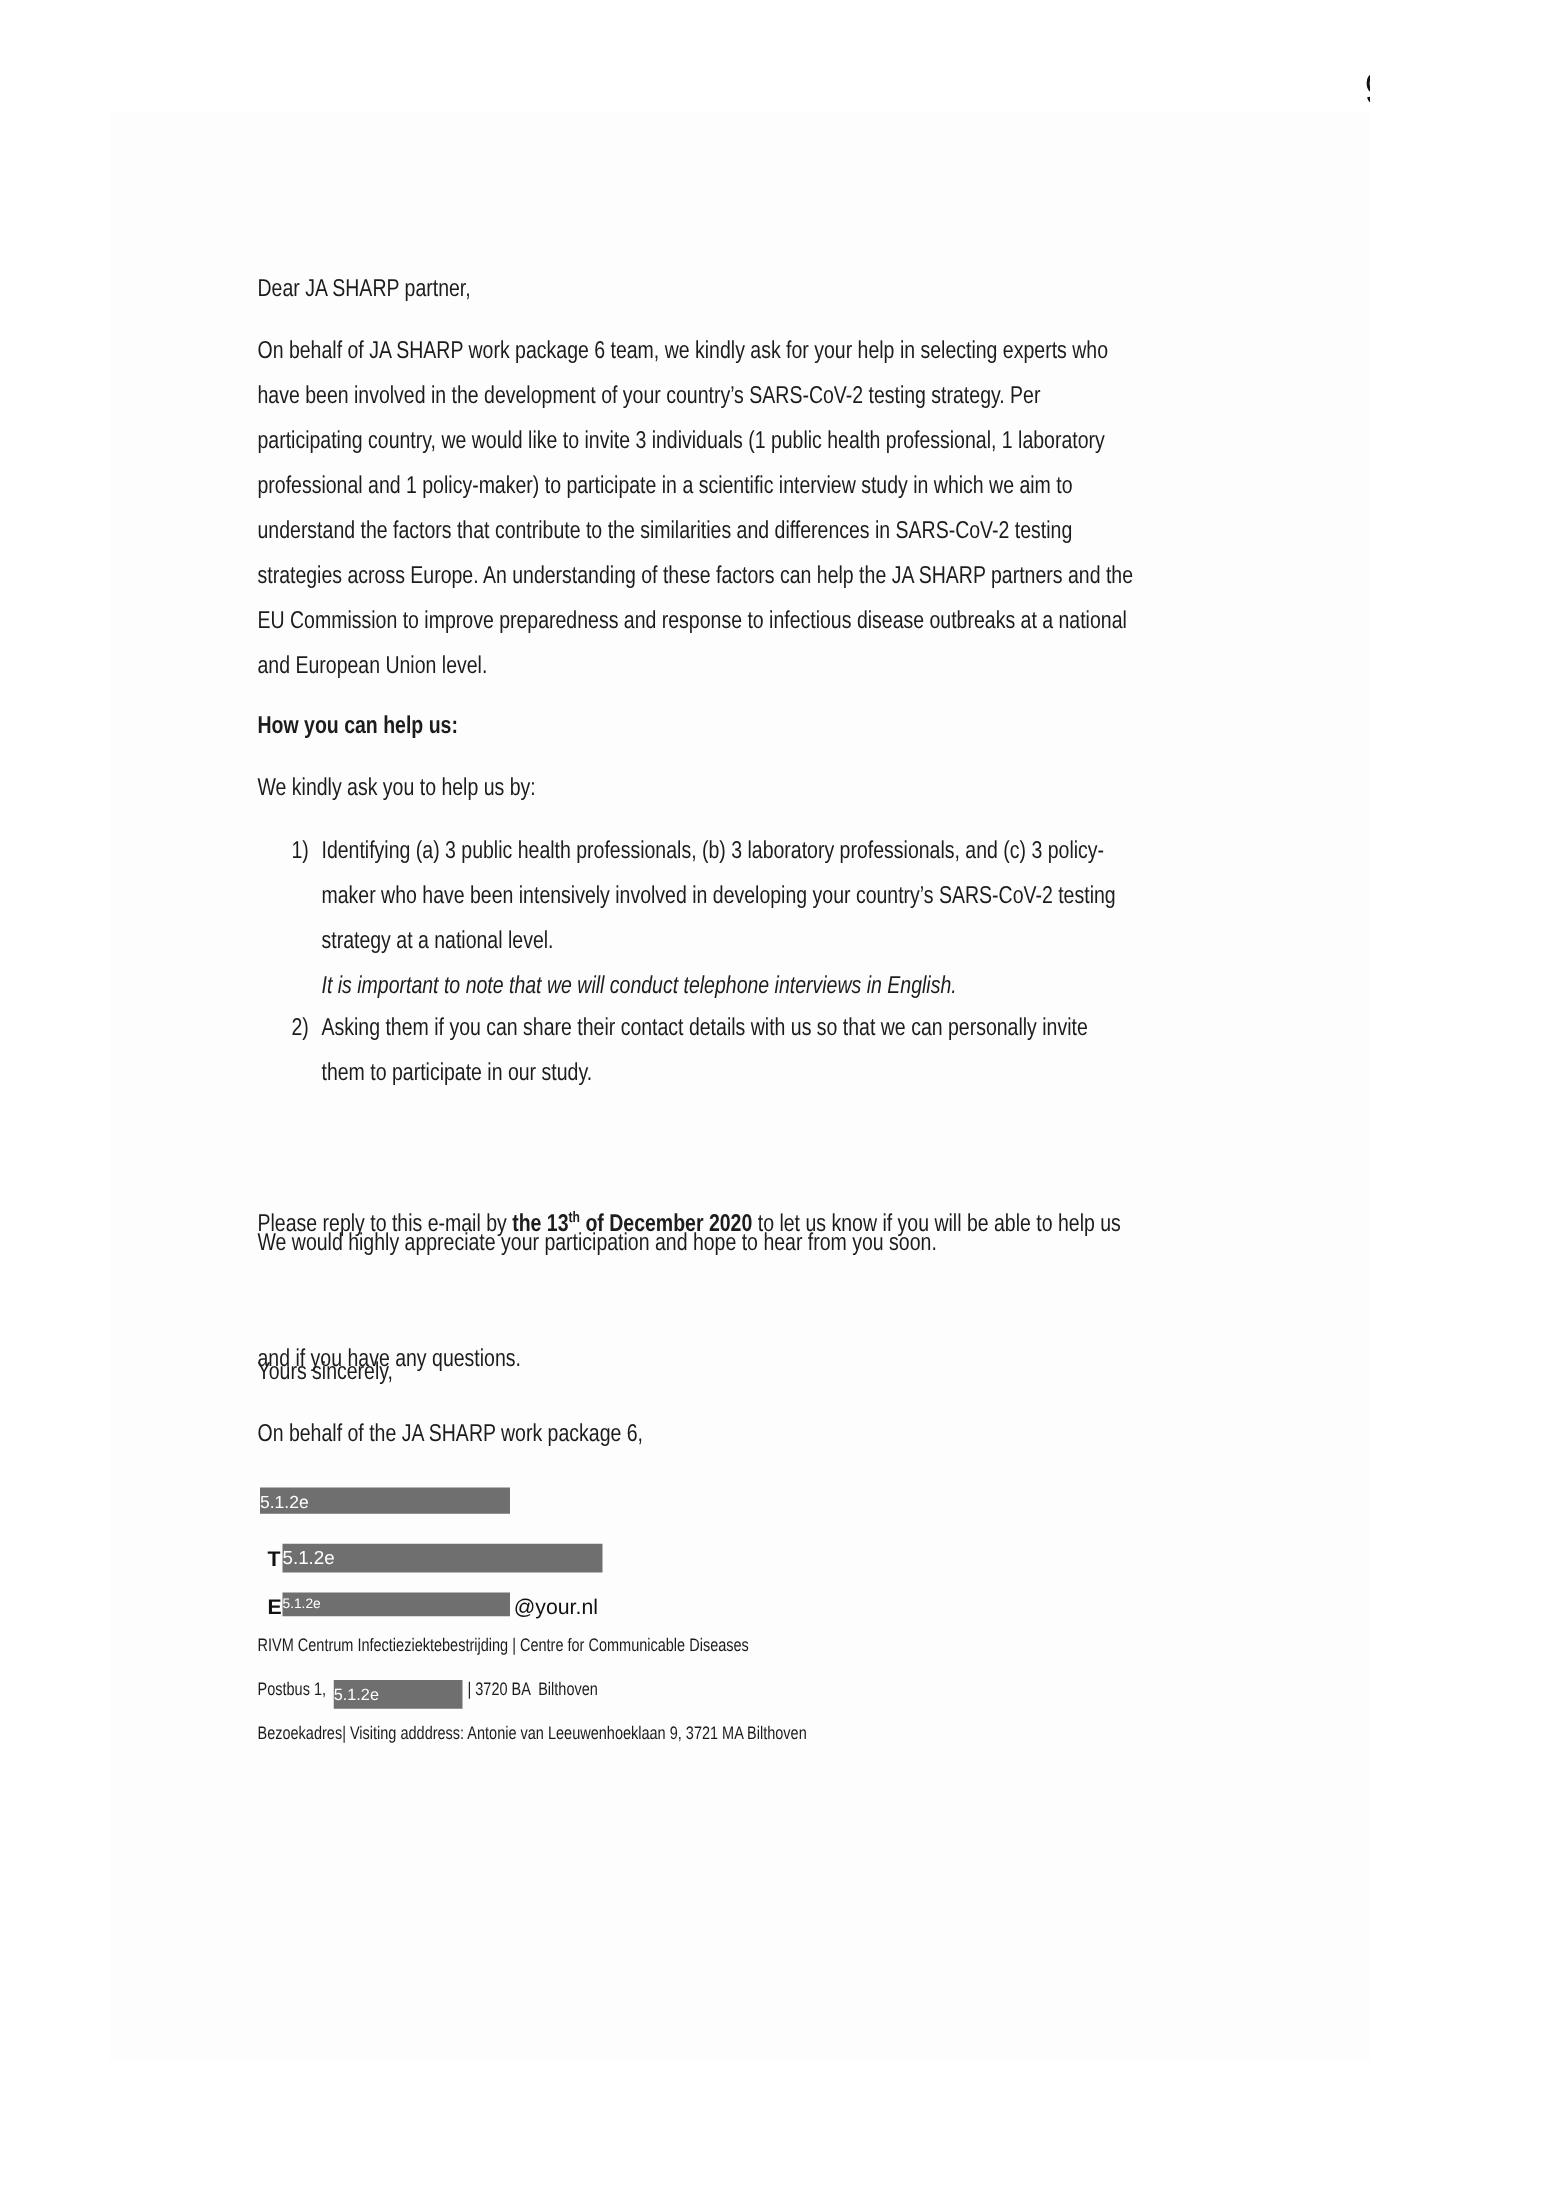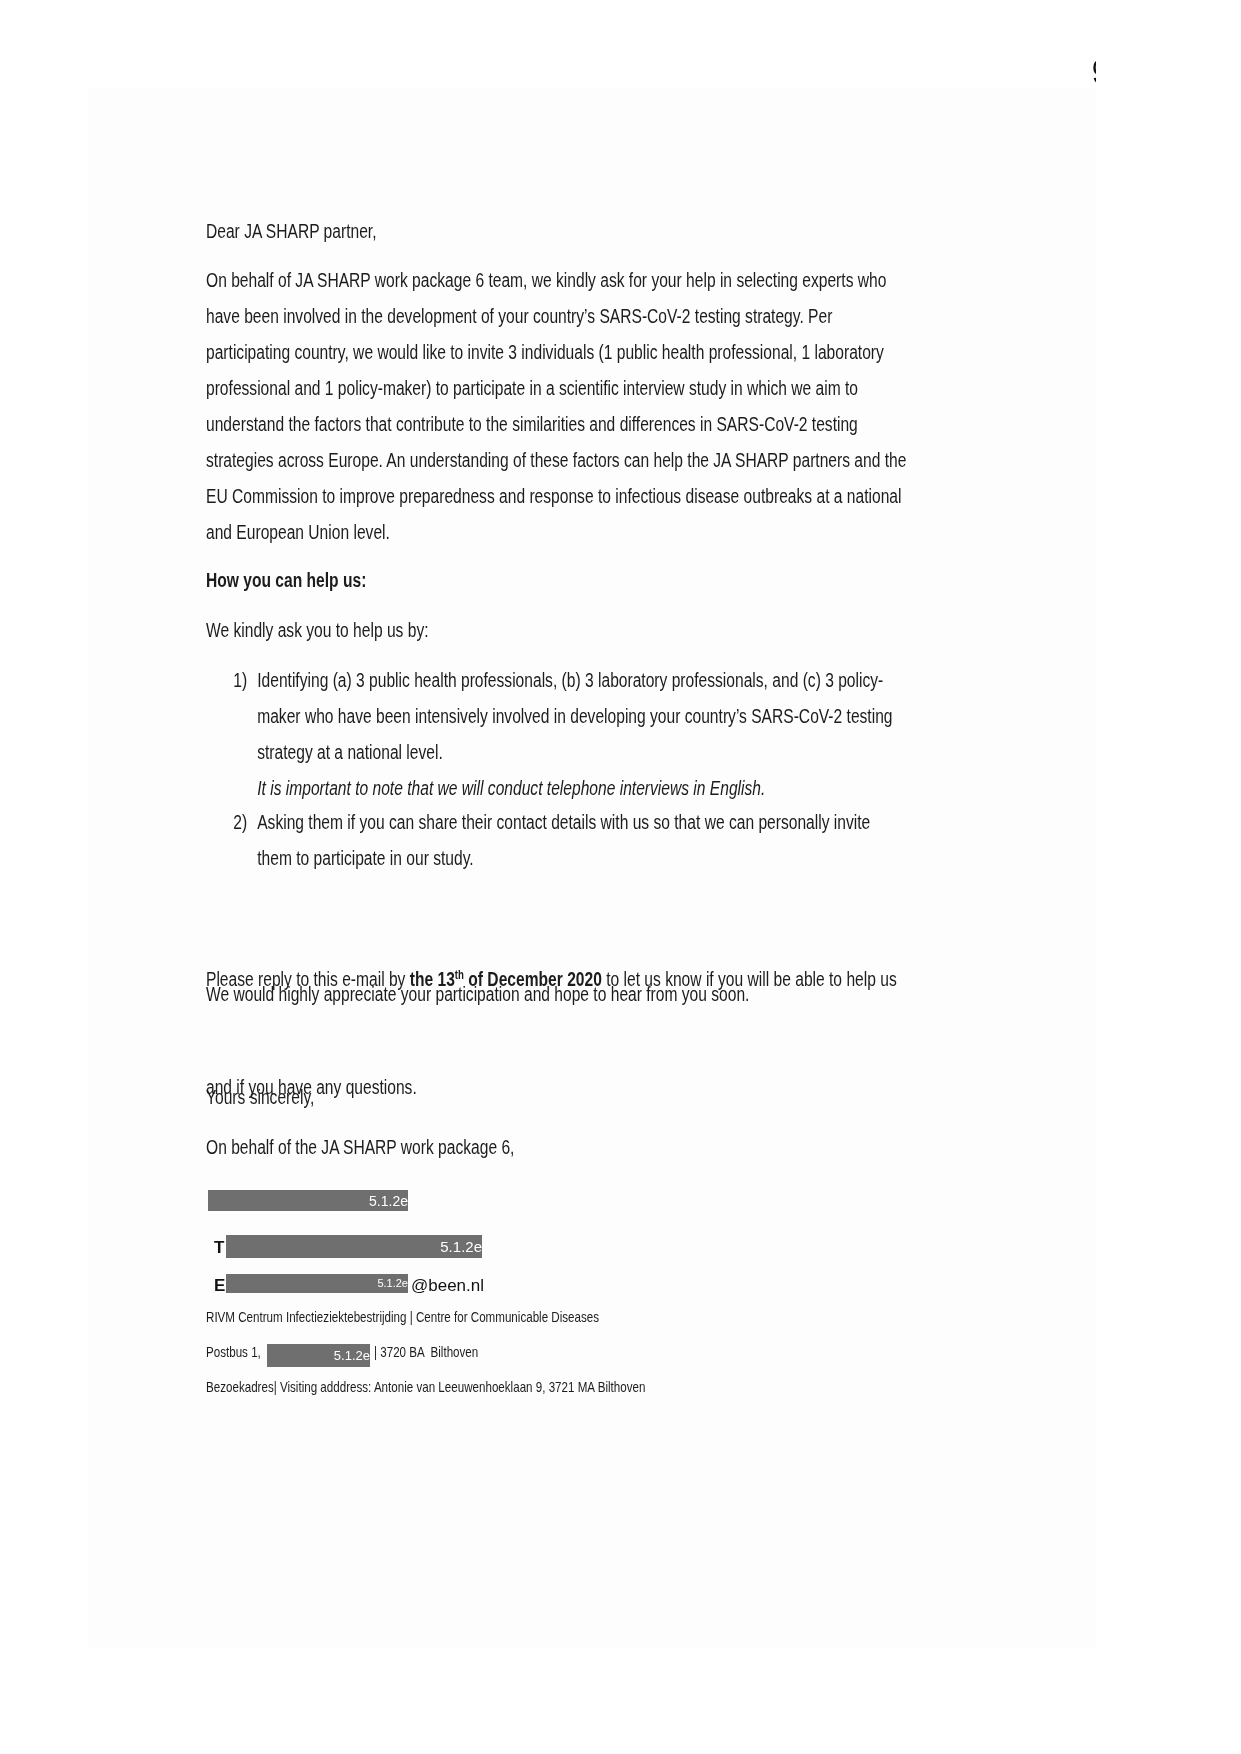--- a/index.html
+++ b/index.html
@@ -33,21 +33,21 @@
     font-size:34px;line-height:1;color:#111;
     transform:scaleX(0.8);transform-origin:0 0;
     white-space:nowrap;
   }
   .item .num{position:absolute;left:34px;top:0;}
   .item .itxt{margin-left:64px;}
   sup{font-size:0.62em;vertical-align:super;line-height:0;}
   .bar{
     position:absolute;
     background:#6f6f6f;
-    display:flex;align-items:center;justify-content:flex-end;
+    display:flex;align-items:center;justify-content:flex-start;
   }
   .barlbl{color:#ffffff;font-size:14px;line-height:1;}
   .lbl{
     position:absolute;font-size:17px;line-height:1.2;color:#111;
     white-space:nowrap;
   }
   .small{font-size:14.5px;line-height:20px;}
 </style>
 </head>
 <body>
@@ -110,21 +110,21 @@
 
   <div class="lbl bold" style="left:214px;top:1238px">T</div>
   <div class="bar" style="left:226px;top:1235px;width:256px;height:23px">
     <span class="barlbl" style="font-size:15px">5.1.2e</span>
   </div>
 
   <div class="lbl bold" style="left:214px;top:1276px">E</div>
   <div class="bar" style="left:226px;top:1274px;width:182px;height:19px">
     <span class="barlbl" style="font-size:11px">5.1.2e</span>
   </div>
-  <div class="lbl" style="left:411px;top:1276px">@been.nl</div>
+  <div class="lbl" style="left:411px;top:1276px">@your.nl</div>
 
   <div class="t small" style="left:206px;top:1307px">RIVM Centrum Infectieziektebestrijding | Centre for Communicable Diseases</div>
 
   <div class="t small" style="left:206px;top:1342px">Postbus 1,</div>
   <div class="bar" style="left:267px;top:1344px;width:103px;height:23px">
     <span class="barlbl" style="font-size:13px">5.1.2e</span>
   </div>
   <div class="t small pre" style="left:374px;top:1342px">| 3720 BA  Bilthoven</div>
 
   <div class="t small" style="left:206px;top:1377px">Bezoekadres| Visiting adddress: Antonie van Leeuwenhoeklaan 9, 3721 MA Bilthoven</div>

